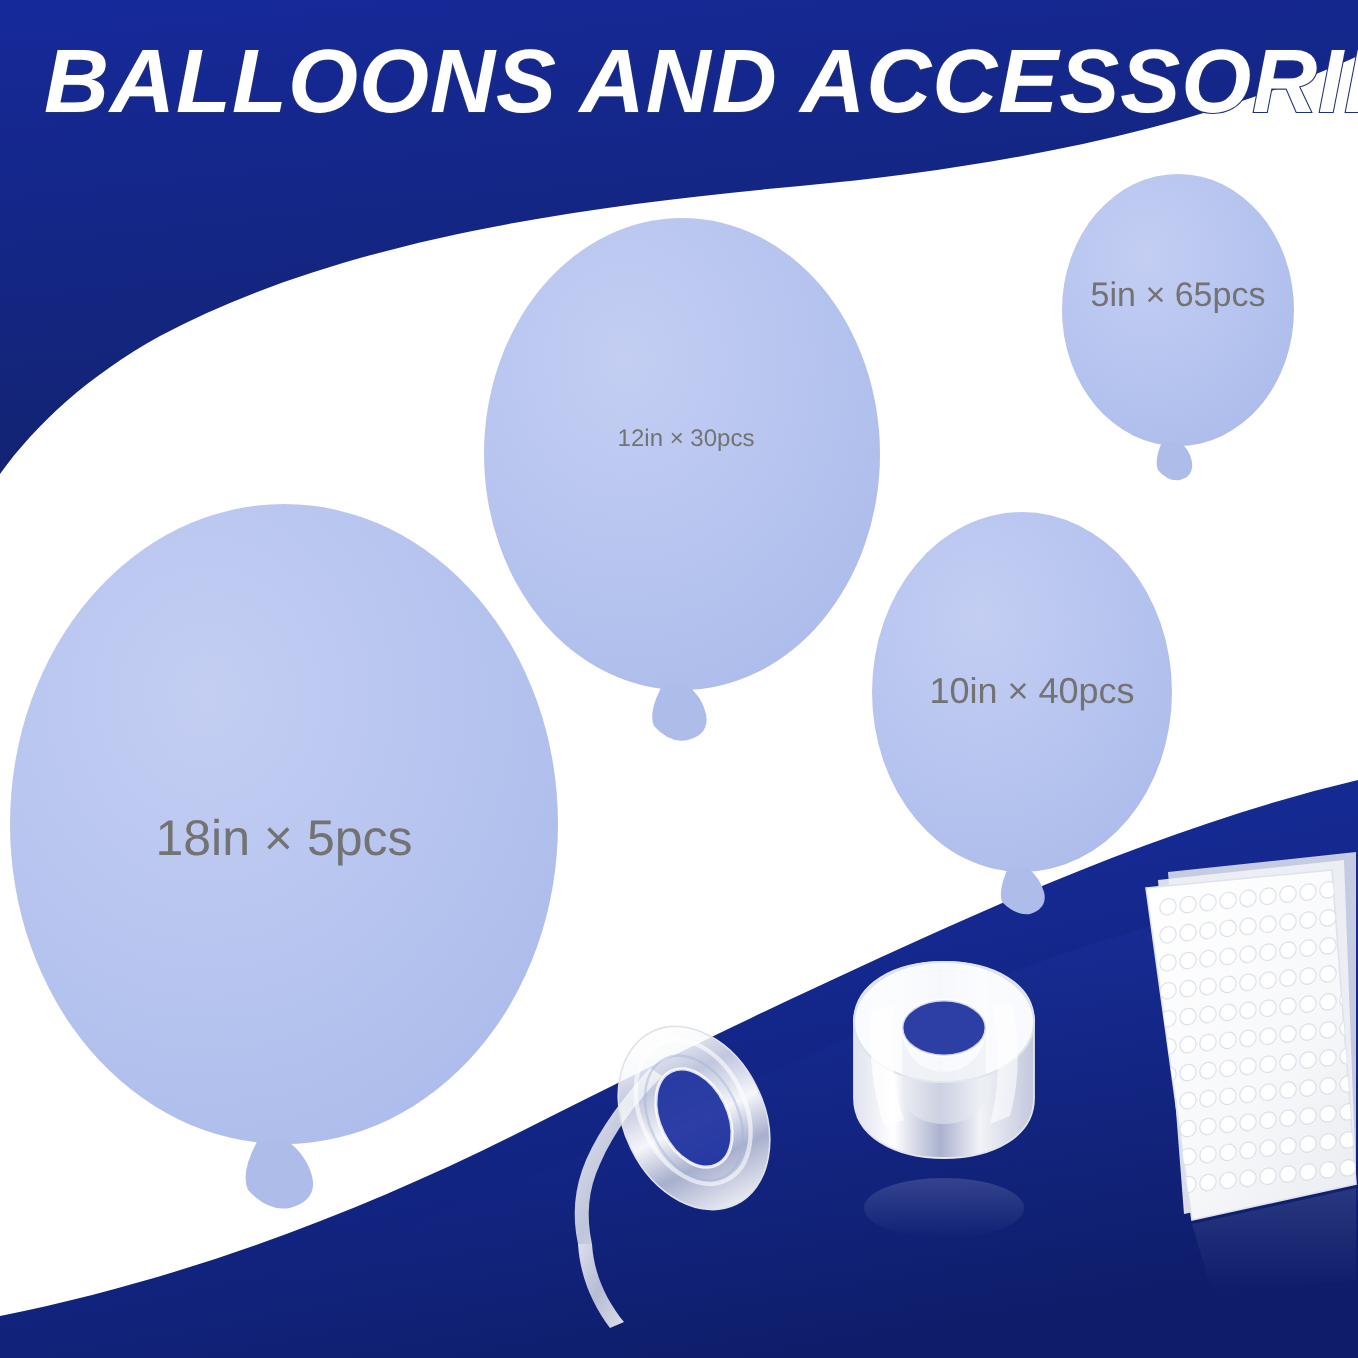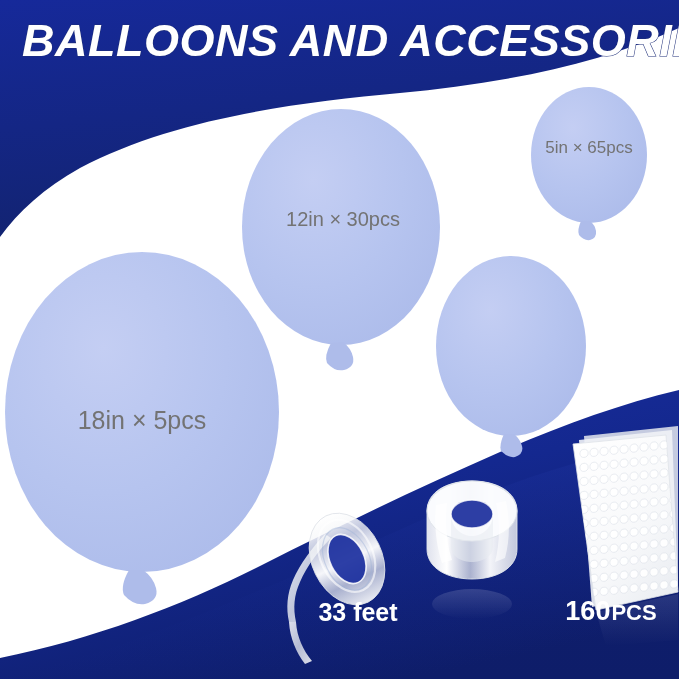--- a/index.html
+++ b/index.html
@@ -344,26 +344,22 @@
       </g>
 
       <polygon points="596,612 678,594 678,640 606,646" fill="url(#reflFade)" opacity="0.35"></polygon>
     </g>
   </svg>
 
   <div class="title-text">BALLOONS AND ACCESSORIES</div>
 
   <div class="balloon-label" style="left:142px; top:420px; font-size:25px; transform:translate(-50%,-50%);">18in × 5pcs</div>
 
-  <div class="balloon-label" style="left:343px; top:219px; font-size:20px; transform:translate(-50%,-50%);">12in × 30pcs</div>
-
+  <div class="balloon-label" style="left:343px; top:219px; font-size:12px; transform:translate(-50%,-50%);">12in × 30pcs</div>
+
+  <div class="balloon-label" style="left:516px; top:346px; font-size:18px; transform:translate(-50%,-50%);">10in × 40pcs</div>
 
   <div class="balloon-label" style="left:589px; top:148px; font-size:17px; transform:translate(-50%,-50%);">5in × 65pcs</div>
 
-  <div class="acc-label" style="left:358px; top:612px; font-size:25px; transform:translate(-50%,-50%);">33 feet</div>
-
-
-  <div class="acc-label" style="left:611px; top:611px; transform:translate(-50%,-50%); display:flex; align-items:baseline; gap:1px;">
-    <span style="font-size:27px;">160</span>
-    <span style="font-size:22px;">PCS</span>
-  </div>
+
+
 
 </div>
 
 </body></html>

